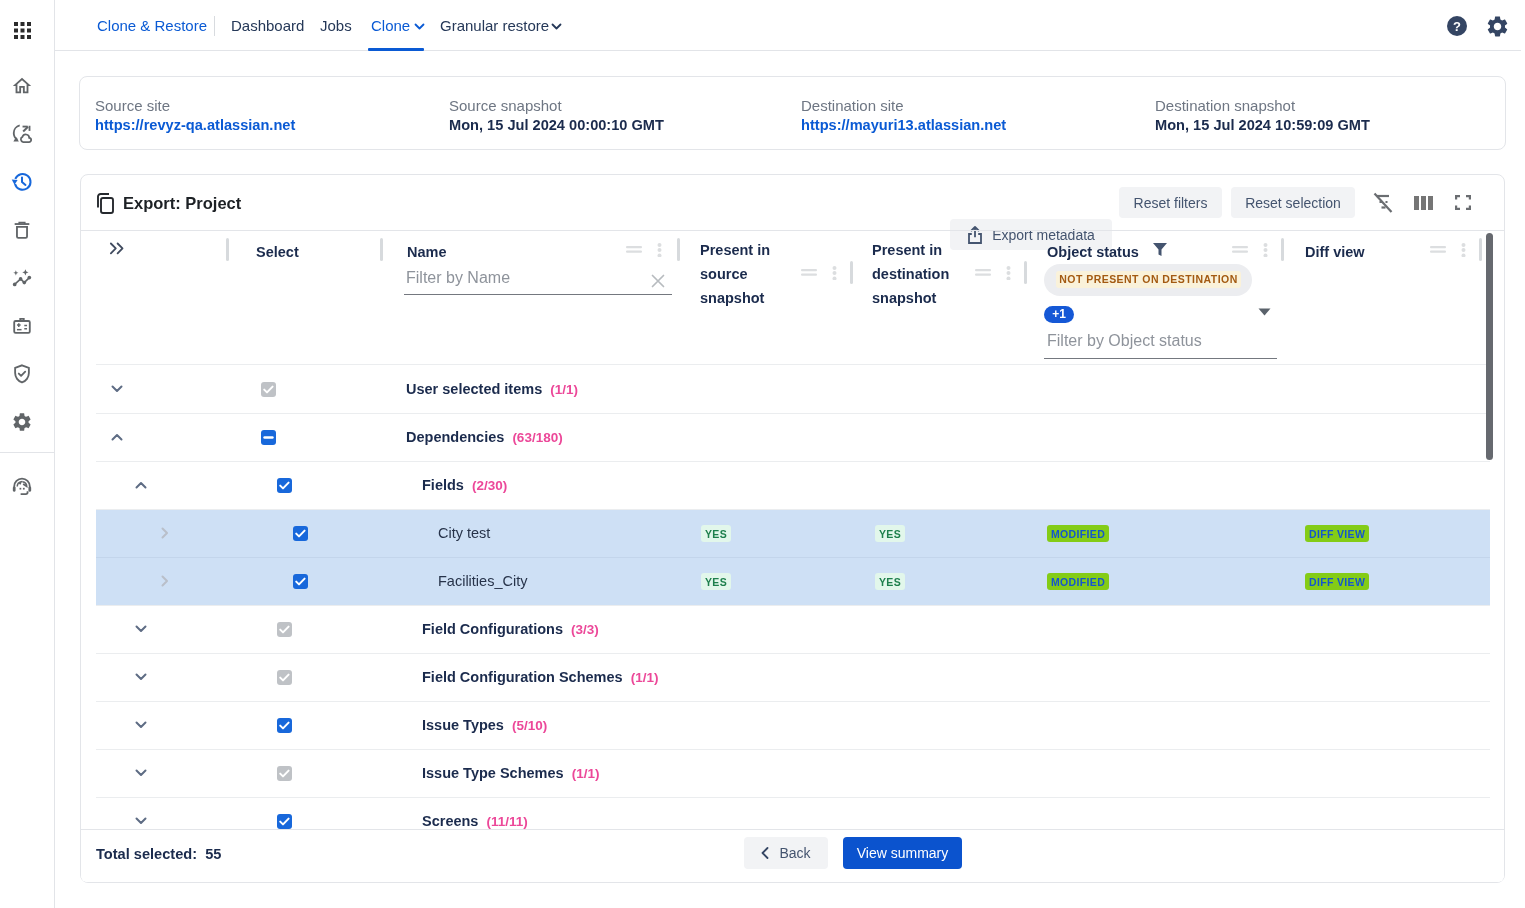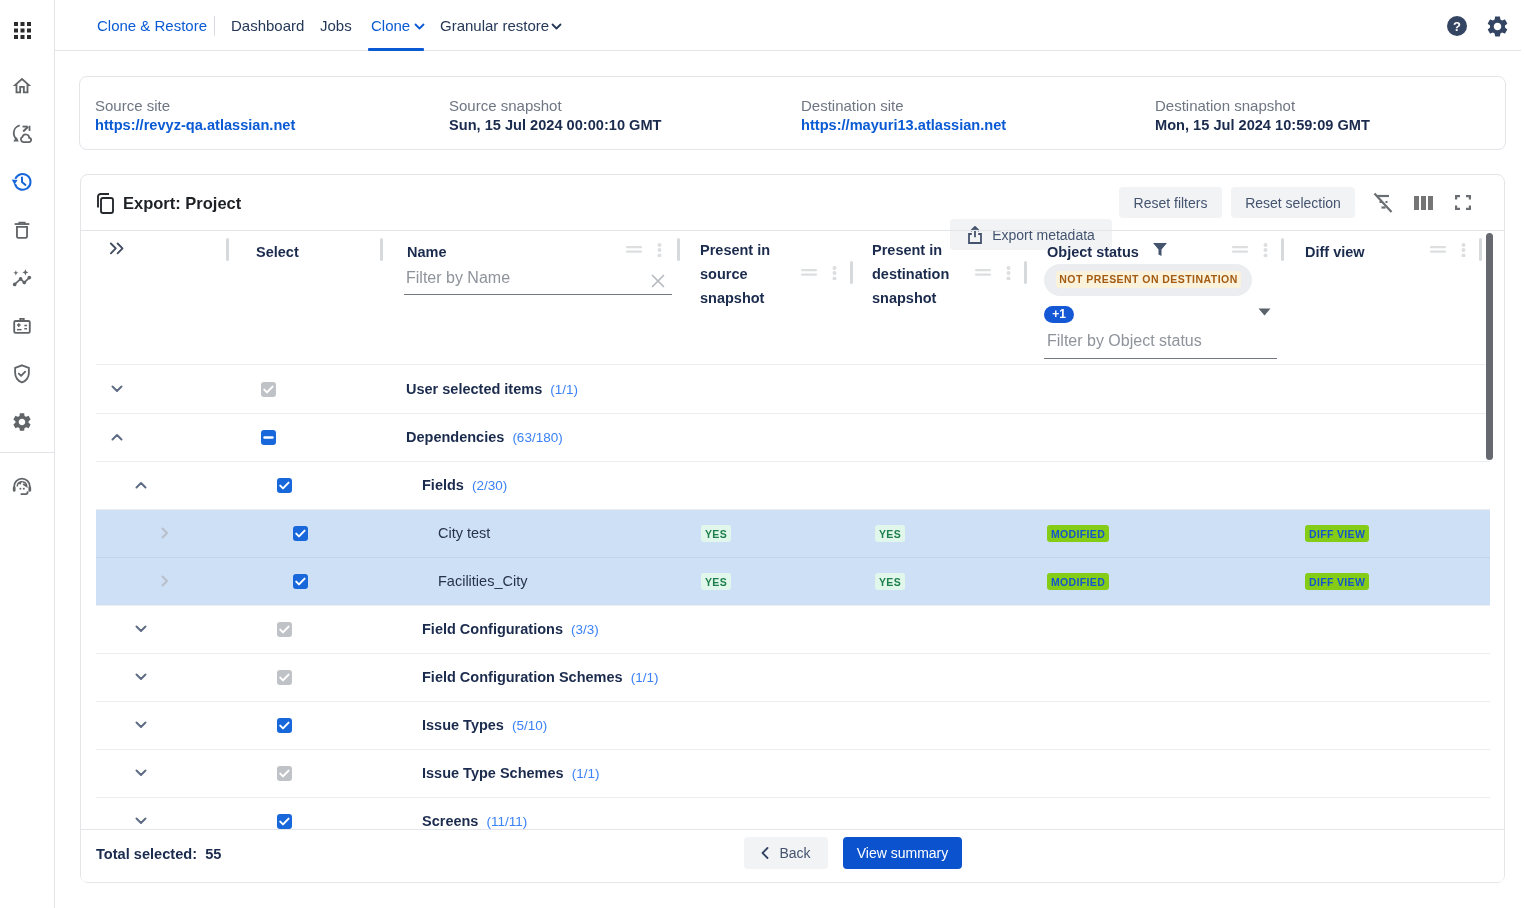--- a/index.html
+++ b/index.html
@@ -28,21 +28,21 @@
 
   .colsep { position:absolute; width:3px; height:23px; background:#D7DADD; top:238px; border-radius:2px; }
   .hdr { position:absolute; font-size:14.5px; font-weight:700; color:#1B2B4D; line-height:24px; }
   .ph { position:absolute; font-size:16px; color:#8E939B; }
   .uline { position:absolute; height:1px; background:#74787F; }
 
   .row { position:absolute; left:81px; width:1423px; height:48px; }
   .rowsep { position:absolute; left:96px; width:1394px; height:1px; background:#EBEDEF; z-index:5; }
   .rname-b { position:absolute; top:16px; font-size:14.5px; font-weight:700; color:#1B2B4D; white-space:nowrap; }
   .rname { position:absolute; top:16px; font-size:14.5px; color:#27334A; white-space:nowrap; }
-  .rcount { font-weight:400; font-size:13.5px; color:#3b82f6; }
+  .rcount { font-weight:700; font-size:13.5px; color:#ec4899; }
 
   .cb { position:absolute; width:15px; height:15px; border-radius:3px; }
   .cb-blue { background:#1868DB; }
   .cb-grey { background:#BFC2C6; }
   .cb svg { position:absolute; left:0; top:0; }
 
   .chip { position:absolute; height:17px; border-radius:3px; font-size:10.5px; font-weight:700; letter-spacing:.35px; display:flex; align-items:center; padding:0 4px; top:16px; }
   .chip-g { background:#E2F7EB; color:#1D7F4C; }
   .chip-b { background:#84cc16; color:#1456CE; }
 
@@ -170,21 +170,21 @@
   <div class="abs" style="left:1485px; top:14px;" id="ic-gear-top">
       <svg width="25" height="25" viewBox="0 0 24 24">
         <path d="M19.14 12.94c.04-.3.06-.61.06-.94 0-.32-.02-.64-.07-.94l2.03-1.58c.18-.14.23-.41.12-.61l-1.92-3.32c-.12-.22-.37-.29-.59-.22l-2.39.96c-.5-.38-1.03-.7-1.62-.94l-.36-2.54c-.04-.24-.24-.41-.48-.41h-3.84c-.24 0-.43.17-.47.41l-.36 2.54c-.59.24-1.13.57-1.62.94l-2.39-.96c-.22-.08-.47 0-.59.22L2.74 8.87c-.12.21-.08.47.12.61l2.03 1.58c-.05.3-.09.63-.09.94s.02.64.07.94l-2.03 1.58c-.18.14-.23.41-.12.61l1.92 3.32c.12.22.37.29.59.22l2.39-.96c.5.38 1.03.7 1.62.94l.36 2.54c.05.24.24.41.48.41h3.84c.24 0 .44-.17.47-.41l.36-2.54c.59-.24 1.13-.56 1.62-.94l2.39.96c.22.08.47 0 .59-.22l1.92-3.32c.12-.22.07-.47-.12-.61l-2.01-1.58zM12 15.6c-1.98 0-3.6-1.62-3.6-3.6s1.62-3.6 3.6-3.6 3.6 1.62 3.6 3.6-1.62 3.6-3.6 3.6z" fill="#344563"></path>
       </svg>
     </div>
 
   <div class="card" style="left:79px; top:76px; width:1427px; height:74px;"></div>
   <div class="lbl" style="left:95px; top:97px;">Source site</div>
   <div class="val link" style="left:95px; top:117px;">https://revyz-qa.atlassian.net</div>
   <div class="lbl" style="left:449px; top:97px;">Source snapshot</div>
-  <div class="val" style="left:449px; top:117px;">Sun, 15 Jul 2024 00:00:10 GMT</div>
+  <div class="val" style="left:449px; top:117px;">Mon, 15 Jul 2024 00:00:10 GMT</div>
   <div class="lbl" style="left:801px; top:97px;">Destination site</div>
   <div class="val link" style="left:801px; top:117px;">https://mayuri13.atlassian.net</div>
   <div class="lbl" style="left:1155px; top:97px;">Destination snapshot</div>
   <div class="val" style="left:1155px; top:117px;">Mon, 15 Jul 2024 10:59:09 GMT</div>
 
   <div class="card" style="left:80px; top:174px; width:1425px; height:709px;"></div>
 
   <div class="abs" id="ic-copy" style="left:97px; top:193px; width:18px; height:18px;">
       <svg width="17" height="21" viewBox="0 0 17 21" fill="none">
    <path d="M1 14.5V3.6A2.6 2.6 0 0 1 3.6 1H12" stroke="#26292E" stroke-width="1.9"></path>

